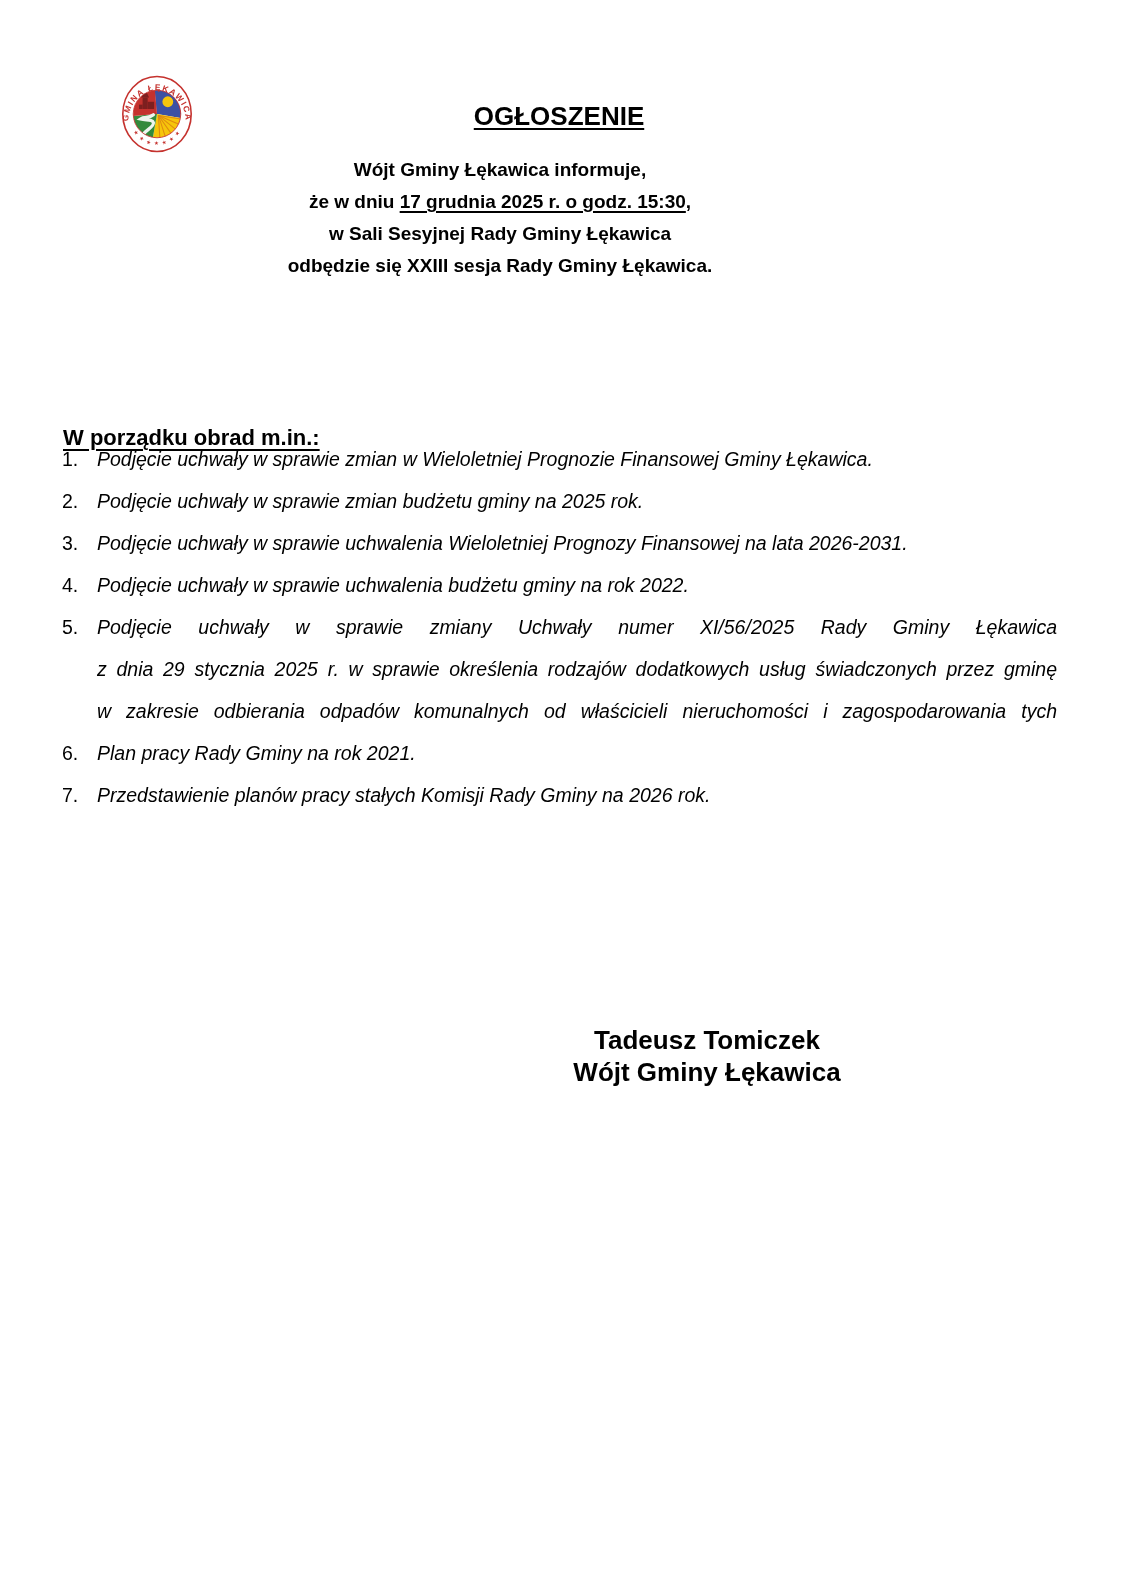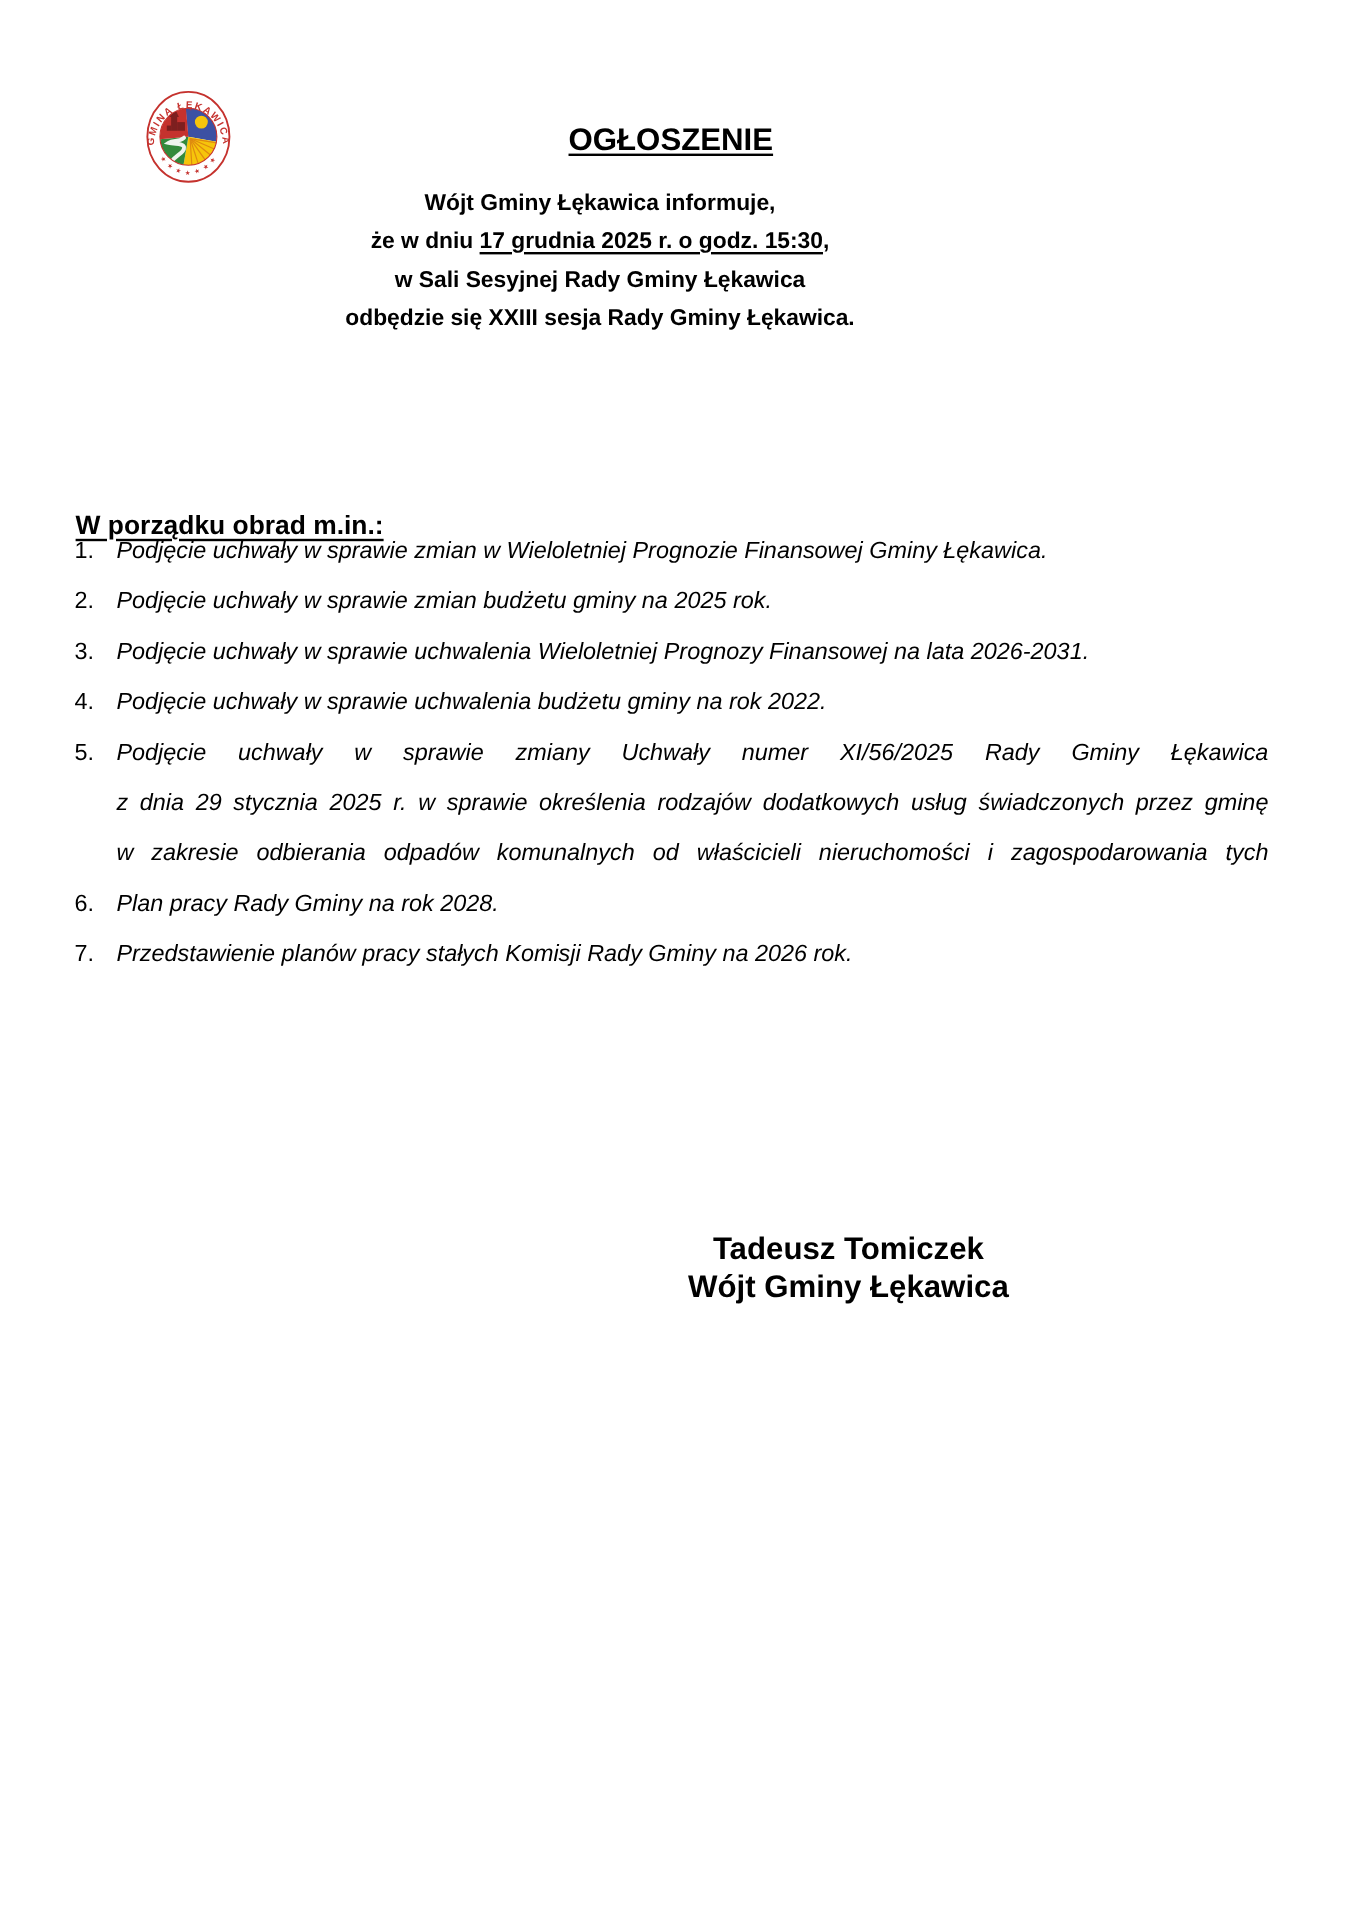--- a/index.html
+++ b/index.html
@@ -169,21 +169,21 @@
     <div class="agenda-row">
       <span class="num">5.</span>
       <span class="txt">
         <div class="jline">Podjęcie uchwały w sprawie zmiany Uchwały numer XI/56/2025 Rady Gminy Łękawica</div>
         <div class="jline">z dnia 29 stycznia 2025 r. w sprawie określenia rodzajów dodatkowych usług świadczonych przez gminę</div>
         <div class="jline">w zakresie odbierania odpadów komunalnych od właścicieli nieruchomości i zagospodarowania tych</div>
       </span>
     </div>
     <div class="agenda-row">
       <span class="num">6.</span>
-      <span class="txt">Plan pracy Rady Gminy na rok 2028.</span>
+      <span class="txt">Plan pracy Rady Gminy na rok 2021.</span>
     </div>
     <div class="agenda-row">
       <span class="num">7.</span>
       <span class="txt">Przedstawienie planów pracy stałych Komisji Rady Gminy na 2026 rok.</span>
     </div>
   </div>
 
   <div class="signature">
     <div>Tadeusz Tomiczek</div>
     <div>Wójt Gminy Łękawica</div>

